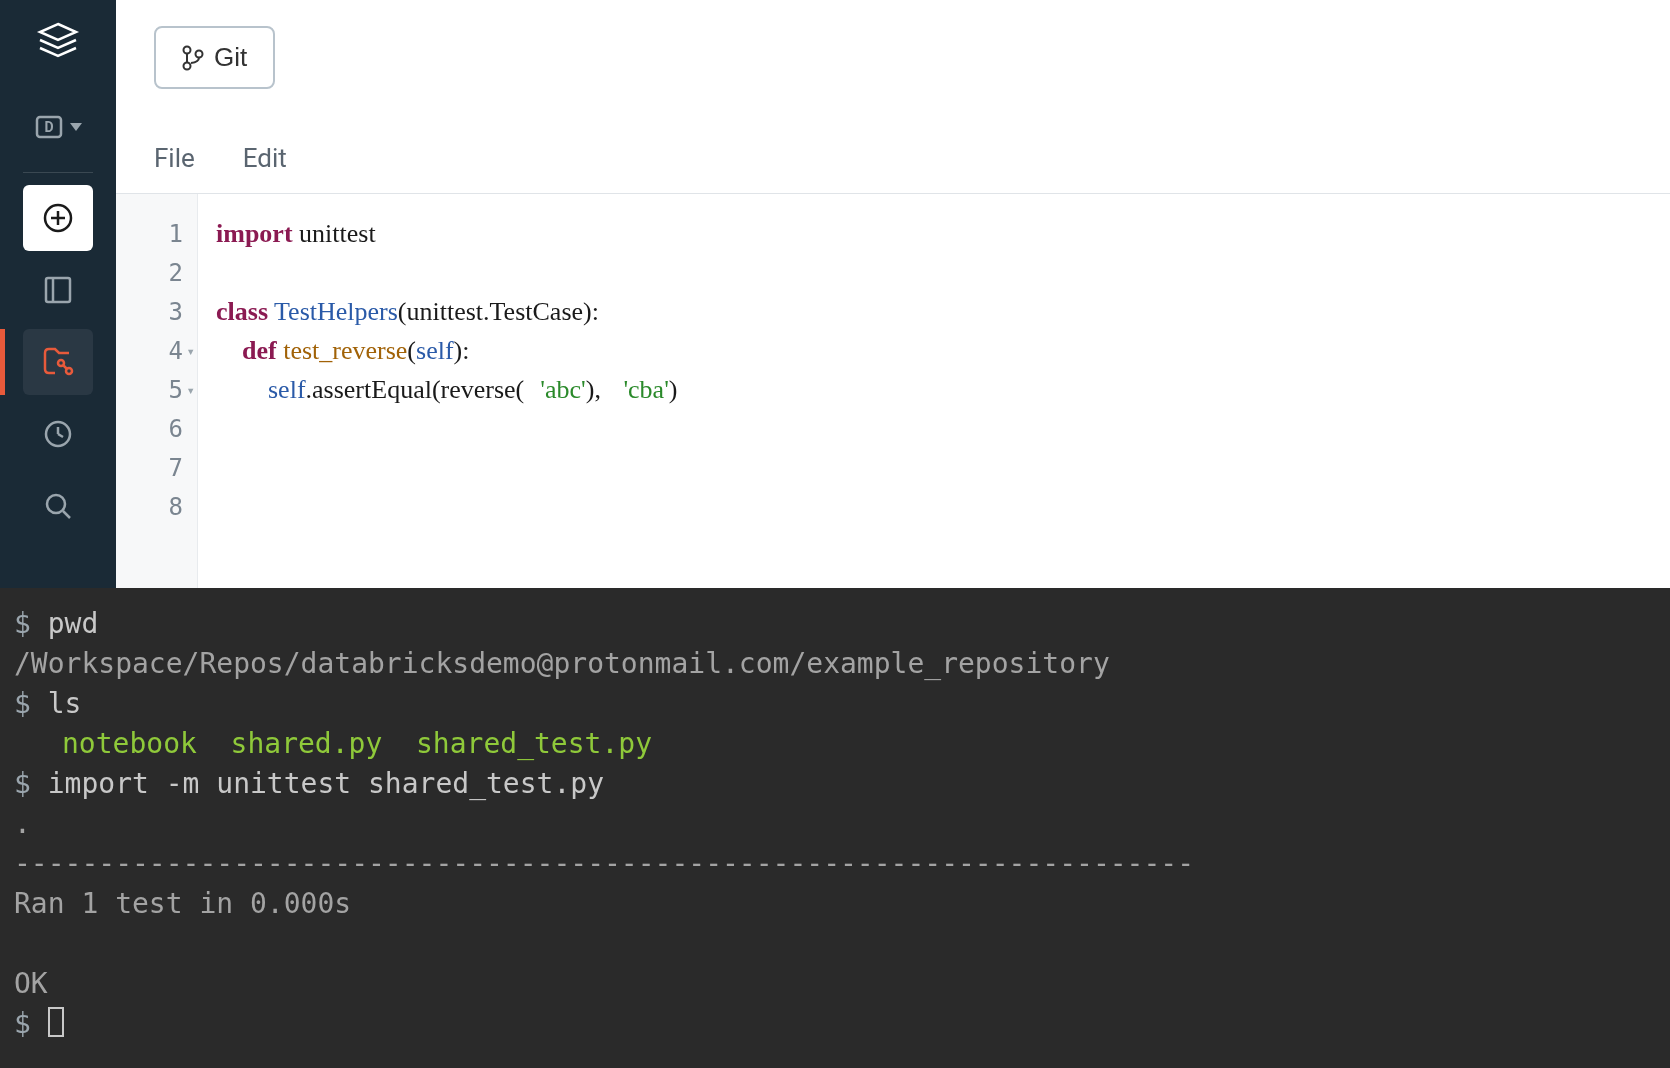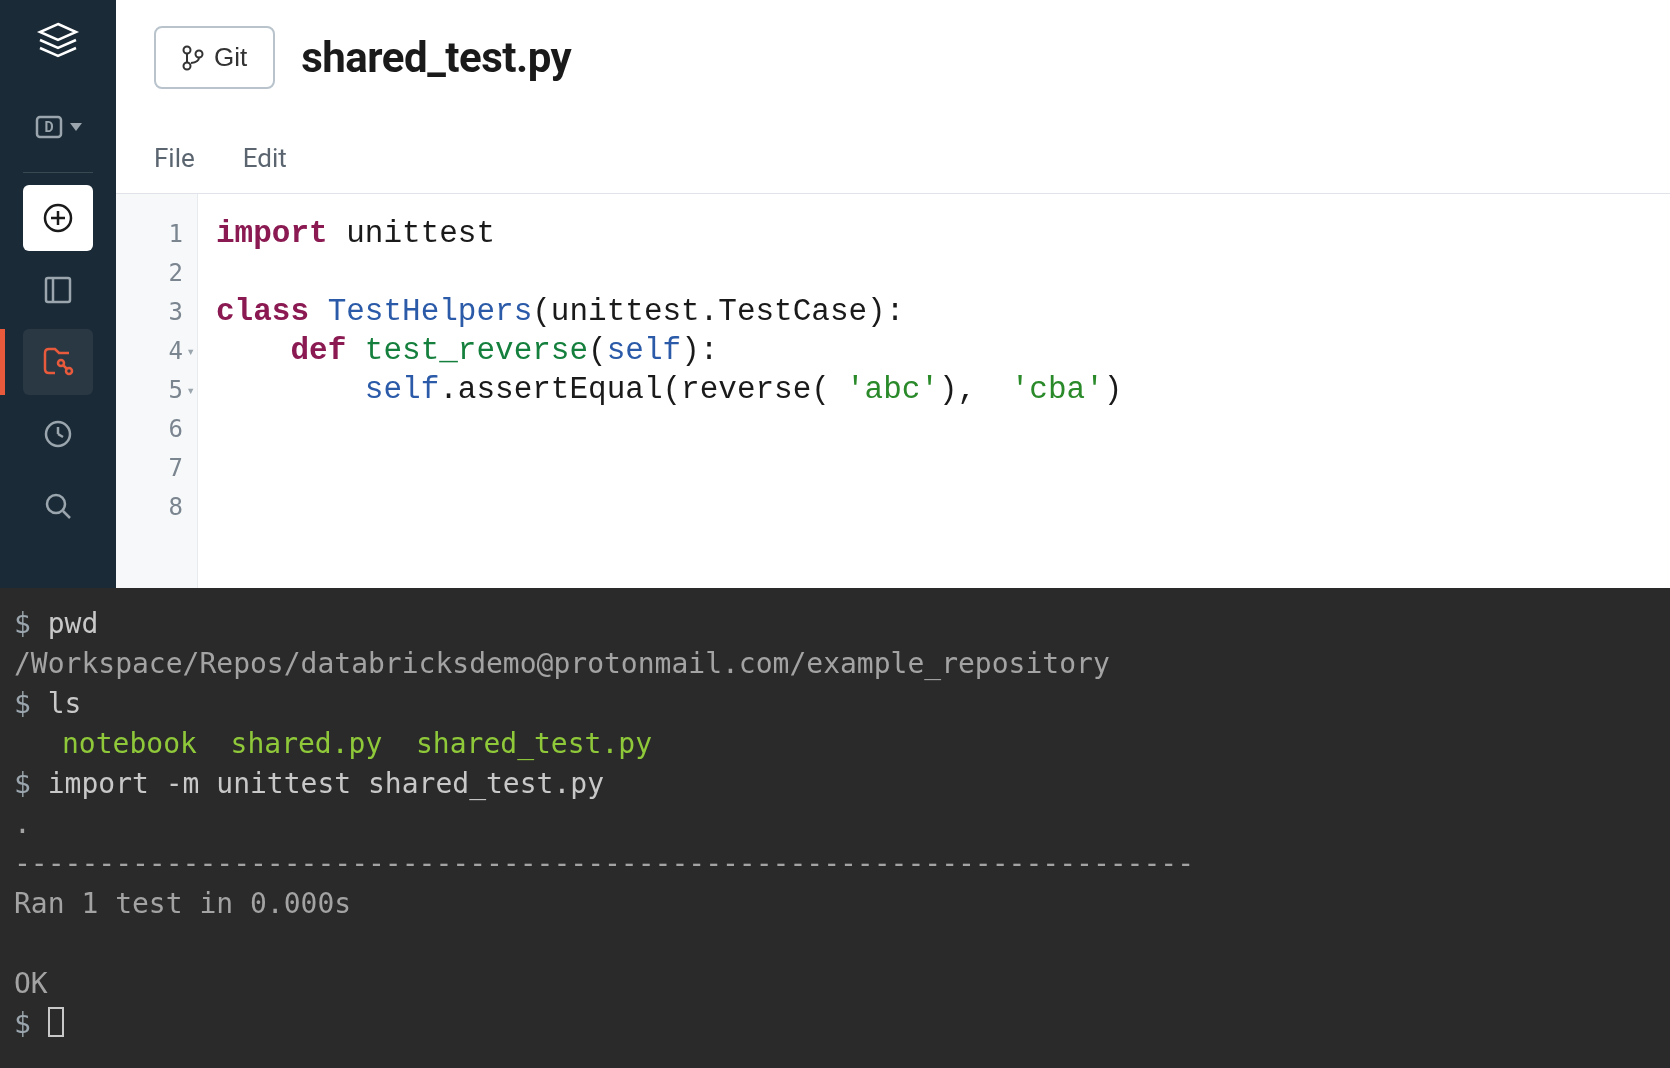--- a/index.html
+++ b/index.html
@@ -82,21 +82,20 @@
       border-top: 8px solid #9aa5ad;
     }
     .main-editor-area {
       flex: 1;
       display: flex;
       flex-direction: column;
       background: #fff;
     }
     .header-row {
       display: flex;
-      align-items: center;
       padding: 26px 38px 18px 38px;
       gap: 26px;
     }
     .git-button {
       border: 2px solid #b8c3cc;
       border-radius: 8px;
       padding: 14px 26px;
       display: flex;
       align-items: center;
       gap: 10px;
@@ -147,31 +146,31 @@
     }
     .fold-arrow {
       position: absolute;
       right: 2px;
       font-size: 14px;
       color: #9aa5ad;
     }
     .code-area {
       flex: 1;
       padding: 20px 18px;
-      font-family: Liberation Mono, monospace;
-      font-size: 31px;
+      font-family: Liberation Serif, serif;
+      font-size: 26px;
       line-height: 39px;
     }
     .code-line {
       height: 39px;
       white-space: pre;
     }
     .kw { color: #8b1a52; font-weight: 600; }
     .cls { color: #2a5aa8; }
-    .fn { color: #15803d; }
+    .fn { color: #a16207; }
     .param { color: #2a5aa8; }
     .str { color: #2a8a2a; margin-left: 16px; }
     .plain { color: #1a1a1a; }
     .terminal {
       flex: 1;
       background: #2a2a2a;
       color: #c8c8c8;
       font-family: "Menlo", "Monaco", "Consolas", monospace;
       font-size: 28px;
       line-height: 40px;
@@ -260,21 +259,20 @@
       <button class="git-button">
         <svg width="22" height="26" viewBox="0 0 22 26">
           <circle cx="5" cy="5" r="3.5" stroke="#333" stroke-width="2" fill="none"></circle>
           <circle cx="5" cy="21" r="3.5" stroke="#333" stroke-width="2" fill="none"></circle>
           <circle cx="17" cy="9" r="3.5" stroke="#333" stroke-width="2" fill="none"></circle>
           <path d="M5 8.5 L5 17.5" stroke="#333" stroke-width="2"></path>
           <path d="M17 12.5 Q17 17 9 18" stroke="#333" stroke-width="2" fill="none"></path>
         </svg>
         <span>Git</span>
       </button>
-      <span class="file-title">shared_test.py</span>
     </div>
 
     <div class="menu-row">
       <span class="menu-item">File</span>
       <span class="menu-item">Edit</span>
     </div>
 
     <div class="editor-wrap">
       <div class="gutter">
         <div class="line-number">

